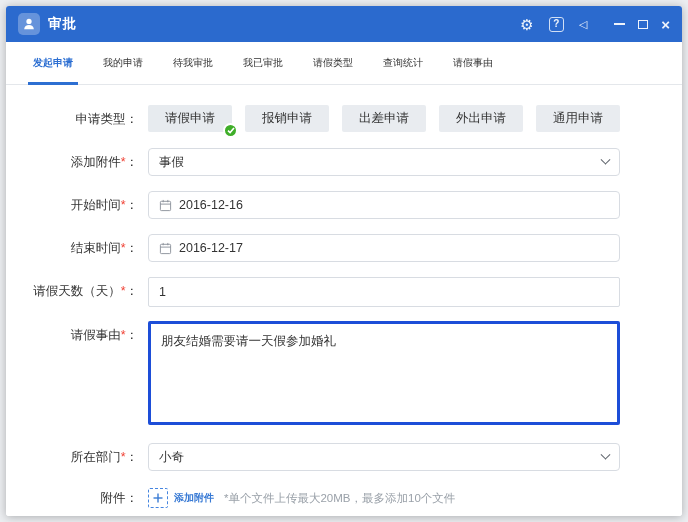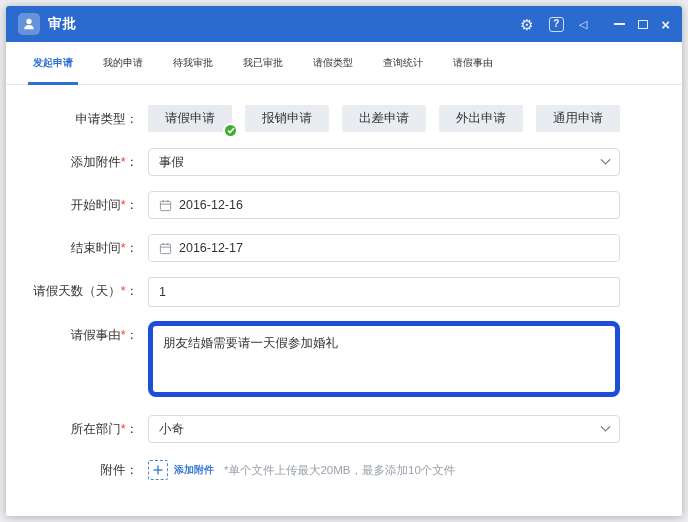--- a/index.html
+++ b/index.html
@@ -76,21 +76,21 @@
     margin-left:auto; width:7px; height:7px;
     border-right:1.5px solid #5a6068; border-bottom:1.5px solid #5a6068;
     transform:rotate(45deg) translate(-2px,-2px);
   }
   input.text-input {
     height:30px; width:472px; border:1px solid #d8dce2; border-radius:2px;
     padding:0 10px; font-size:12.5px; color:#333; outline:none;
     font-family:inherit;
   }
   textarea.area-input {
-    height:76px; width:472px; border:5px solid #1d4ed8; border-radius:8px;
+    height:104px; width:472px; border:3px solid #1d4ed8; border-radius:2px;
     padding:7px 10px; font-size:12.5px; color:#333; resize:none;
     outline:none; font-family:inherit; line-height:1.6;
   }
   
   .type-btns { display:flex; gap:13px; }
   .type-btn {
     position:relative; width:87px; height:27px; background:#e9ecf0;
     border:none; border-radius:2px; font-size:12.5px; color:#333;
     display:flex; align-items:center; justify-content:center; cursor:pointer;
     font-family:inherit;

